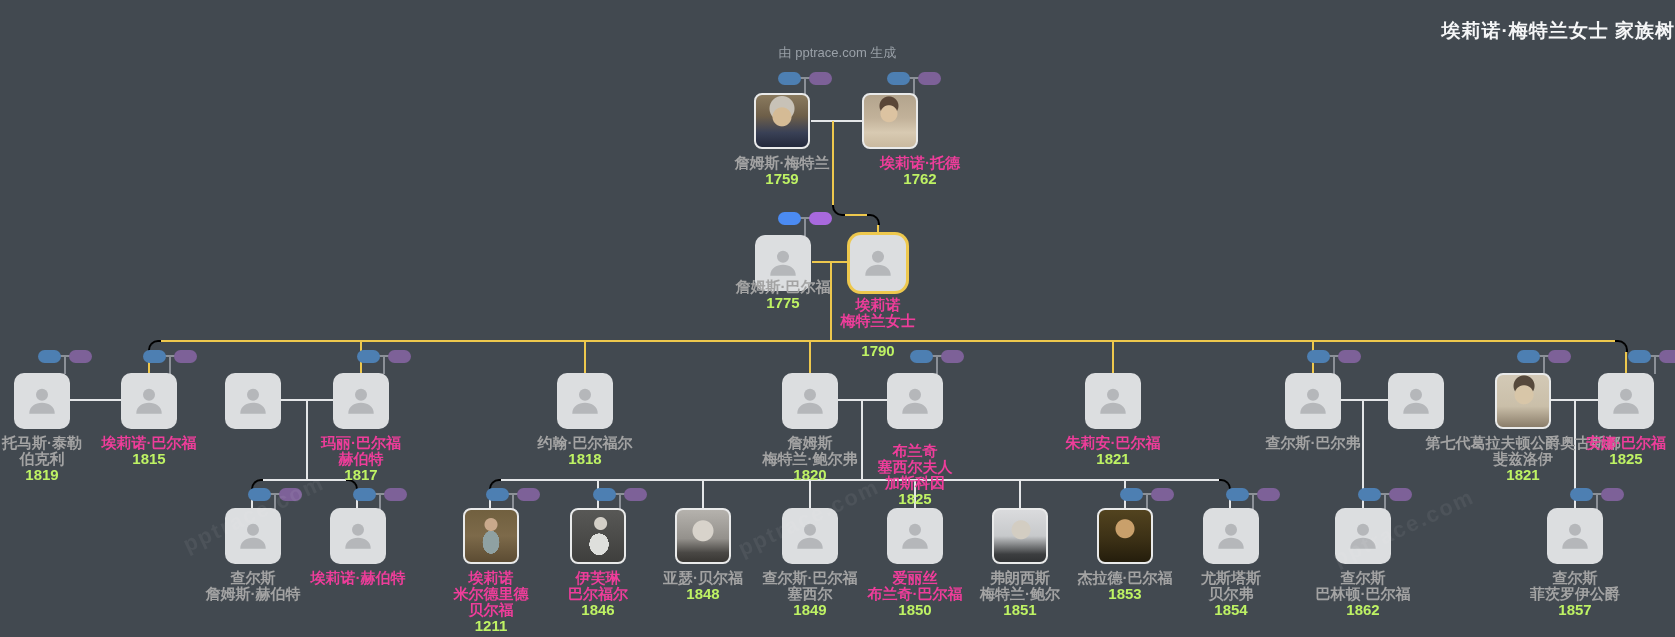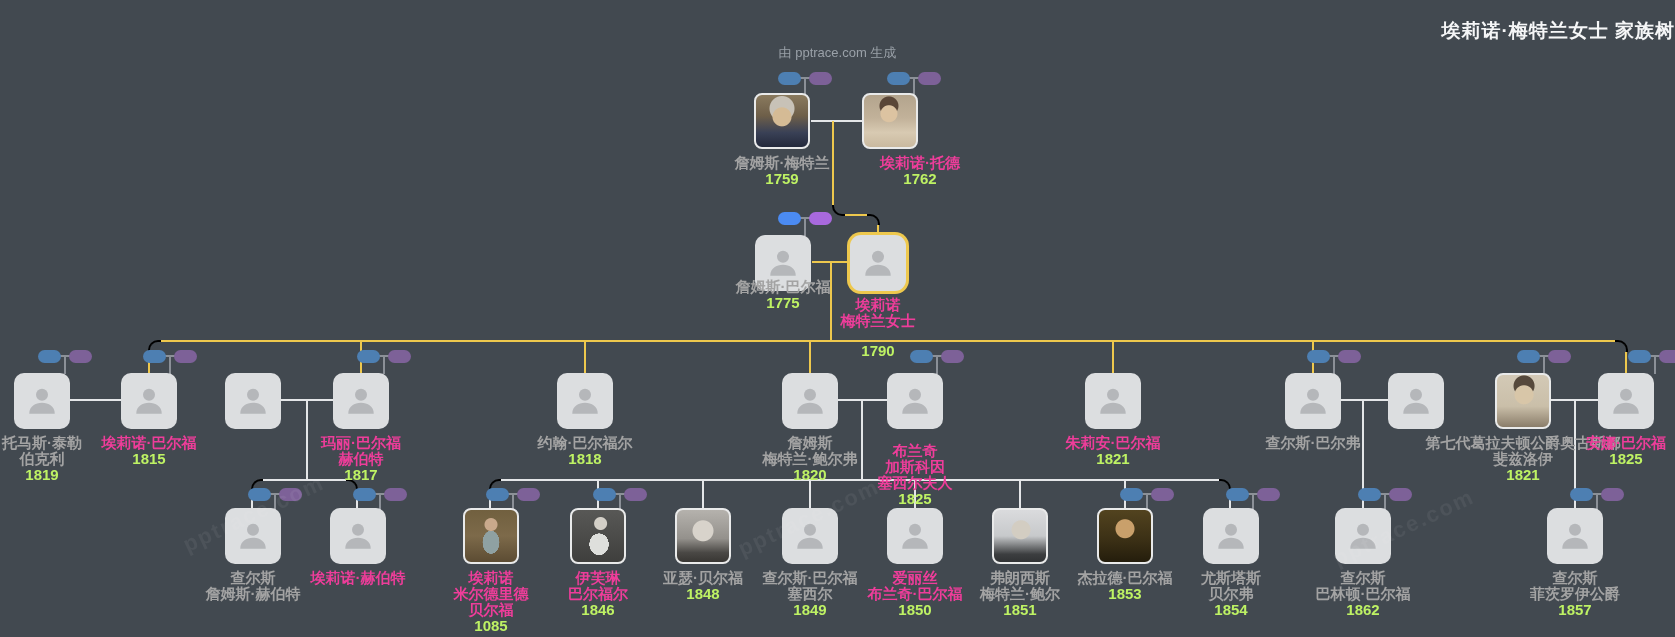--- a/index.html
+++ b/index.html
@@ -313,22 +313,22 @@
       <div class="yr">1820</div>
     </div>
     <div class="node" style="left: 887px; top: 373px;">
       <svg viewBox="0 0 24 24" width="36" height="36">
         <circle cx="12" cy="7.8" r="4" fill="#b5b7ba"></circle>
         <path d="M3.5 20.5 C3.5 15.5 7.6 13.2 12 13.2 C16.4 13.2 20.5 15.5 20.5 20.5 Z" fill="#b5b7ba"></path>
       </svg>
     </div>
     <div class="label" style="left: 755px; top: 435px; margin-top: 8px;">
       <div class="nm-f">布兰奇</div>
+      <div class="nm-f">塞西尔夫人</div>
       <div class="nm-f">加斯科因</div>
-      <div class="nm-f">塞西尔夫人</div>
       <div class="yr">1825</div>
     </div>
     <div class="node" style="left: 1085px; top: 373px;">
       <svg viewBox="0 0 24 24" width="36" height="36">
         <circle cx="12" cy="7.8" r="4" fill="#b5b7ba"></circle>
         <path d="M3.5 20.5 C3.5 15.5 7.6 13.2 12 13.2 C16.4 13.2 20.5 15.5 20.5 20.5 Z" fill="#b5b7ba"></path>
       </svg>
     </div>
     <div class="label" style="left: 953px; top: 435px;">
       <div class="nm-f">朱莉安·巴尔福</div>
@@ -382,21 +382,21 @@
       </svg>
     </div>
     <div class="label" style="left: 198px; top: 570px;">
       <div class="nm-f">埃莉诺·赫伯特</div>
     </div>
     <div class="node portrait pt-em" style="left: 463px; top: 508px;"></div>
     <div class="label" style="left: 331px; top: 570px;">
       <div class="nm-f">埃莉诺</div>
       <div class="nm-f">米尔德里德</div>
       <div class="nm-f">贝尔福</div>
-      <div class="yr">1085</div>
+      <div class="yr">1211</div>
     </div>
     <div class="node portrait pt-ev" style="left: 570px; top: 508px;"></div>
     <div class="label" style="left: 438px; top: 570px;">
       <div class="nm-f">伊芙琳</div>
       <div class="nm-f">巴尔福尔</div>
       <div class="yr">1846</div>
     </div>
     <div class="node portrait pt-ar" style="left: 675px; top: 508px;"></div>
     <div class="label" style="left: 543px; top: 570px;">
       <div class="nm-m">亚瑟·贝尔福</div>

